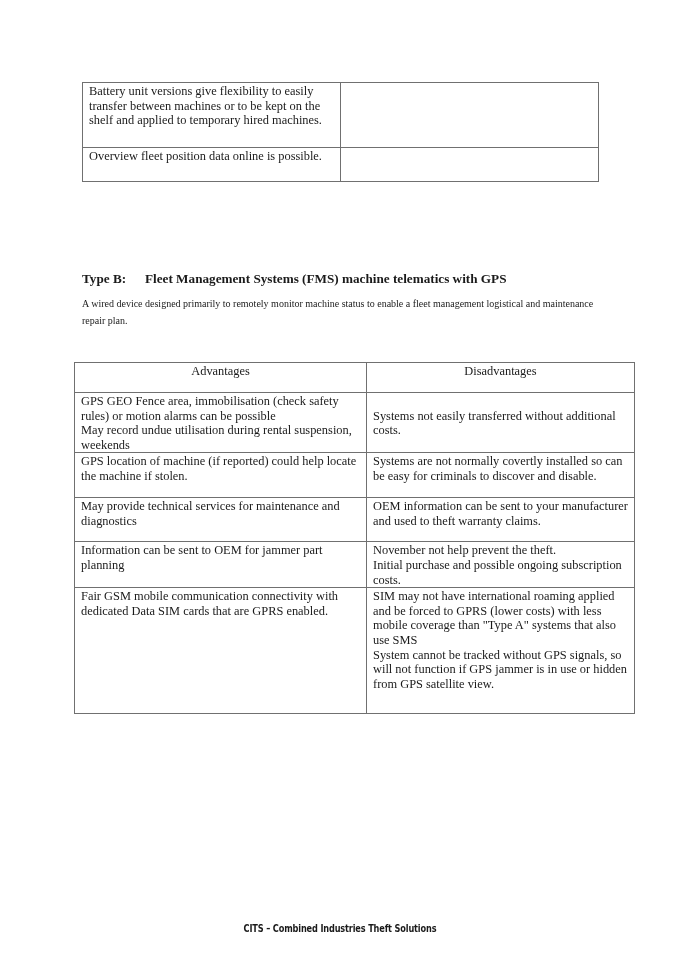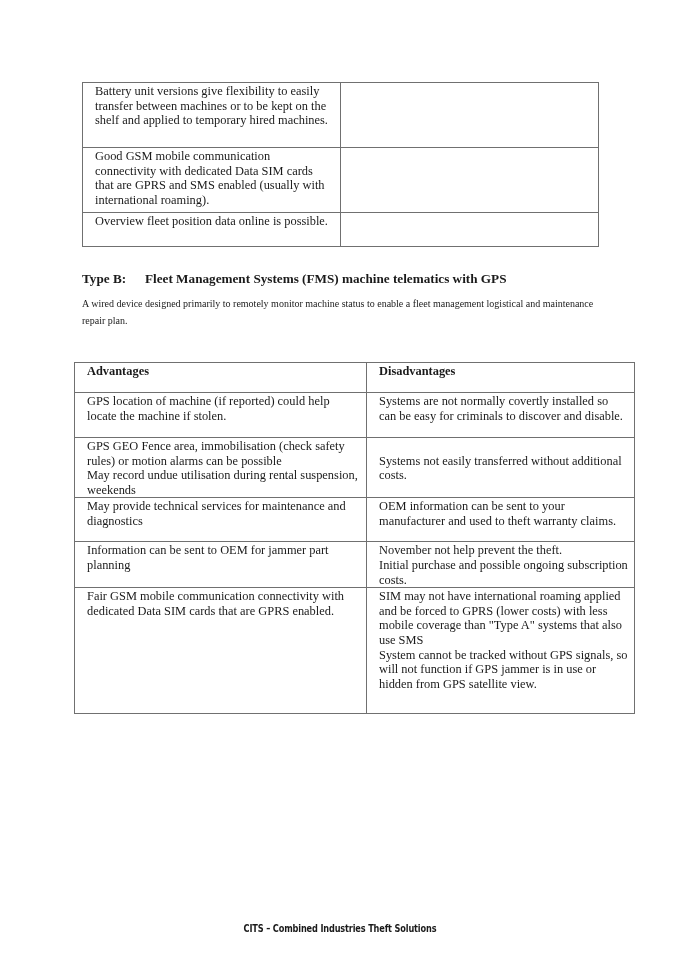--- a/index.html
+++ b/index.html
@@ -7,26 +7,26 @@
     width: 680px; height: 960px; background: #ffffff; position: relative;
     font-family: "DejaVu Serif", "Liberation Serif", serif; color: #1a1a1a;
     overflow: hidden;
   }
   .t {
     position: absolute; border-collapse: collapse; table-layout: fixed;
     font-family: "Liberation Serif", "DejaVu Serif", serif;
     font-size: 12.4px; line-height: 14.6px;
   }
   .t td {
-    border: 1px solid #707070; vertical-align: top; padding: 1px 6px 0 12px;
+    border: 1px solid #707070; vertical-align: top; padding: 1px 6px 0 6px;
     box-sizing: border-box; overflow: hidden;
   }
   .t1 { left: 82px; top: 82px; width: 516px; }
   .t2 { left: 74px; top: 362px; width: 560px; }
-  .hd { font-weight: bold; }
+  .hd { font-weight: normal; text-align: center; }
   .heading {
     position: absolute; left: 82px; top: 271px; font-weight: bold;
     font-family: "Liberation Serif", "DejaVu Serif", serif; font-size: 13.2px;
   }
   .heading .lbl { display: inline-block; width: 63px; }
   .para {
     position: absolute; left: 82px; top: 296px; width: 520px;
     font-family: "Liberation Serif", "DejaVu Serif", serif;
     font-size: 10px; line-height: 16.5px;
   }
@@ -44,24 +44,20 @@
 <table class="t t1">
   <colgroup>
       <col style="width:258px">
       <col style="width:258px">
     </colgroup>
   <tbody>
       <tr style="height:65px">
     <td>Battery unit versions give flexibility to easily transfer between machines or to be kept on the shelf and applied to temporary hired machines.</td>
     <td></td>
   </tr>
-  <tr style="height:65px">
-    <td>Good GSM mobile communication connectivity with dedicated Data SIM cards that are GPRS and SMS enabled (usually with international roaming).</td>
-    <td></td>
-  </tr>
   <tr style="height:34px">
     <td>Overview fleet position data online is possible.</td>
     <td></td>
   </tr>
 </tbody>
   </table>
 
 <div class="heading">
   <span class="lbl">Type B:</span><span>Fleet Management Systems (FMS) machine telematics with GPS</span>
 </div>
@@ -71,35 +67,35 @@
 <table class="t t2">
   <colgroup>
       <col style="width:292px">
       <col style="width:268px">
     </colgroup>
   <tbody>
       <tr style="height:30px">
     <td class="hd">Advantages</td>
     <td class="hd">Disadvantages</td>
   </tr>
-  <tr style="height:45px">
-    <td>
-          <span class="cell-line">GPS location of machine (if reported) could help locate the machine if stolen.</span>
-        </td>
-    <td>
-          <span class="cell-line">Systems are not normally covertly installed so can be easy for criminals to discover and disable.</span>
-        </td>
-  </tr>
   <tr style="height:60px">
     <td>
       <span class="cell-line">GPS GEO Fence area, immobilisation (check safety rules) or motion alarms can be possible</span>
       <span class="cell-line">May record undue utilisation during rental suspension, weekends</span>
     </td>
     <td style="vertical-align:middle">
           <span class="cell-line">Systems not easily transferred without additional costs.</span>
+        </td>
+  </tr>
+  <tr style="height:45px">
+    <td>
+          <span class="cell-line">GPS location of machine (if reported) could help locate the machine if stolen.</span>
+        </td>
+    <td>
+          <span class="cell-line">Systems are not normally covertly installed so can be easy for criminals to discover and disable.</span>
         </td>
   </tr>
   <tr style="height:44px">
     <td>
           <span class="cell-line">May provide technical services for maintenance and diagnostics</span>
         </td>
     <td>
           <span class="cell-line">OEM information can be sent to your manufacturer and used to theft warranty claims.</span>
         </td>
   </tr>

